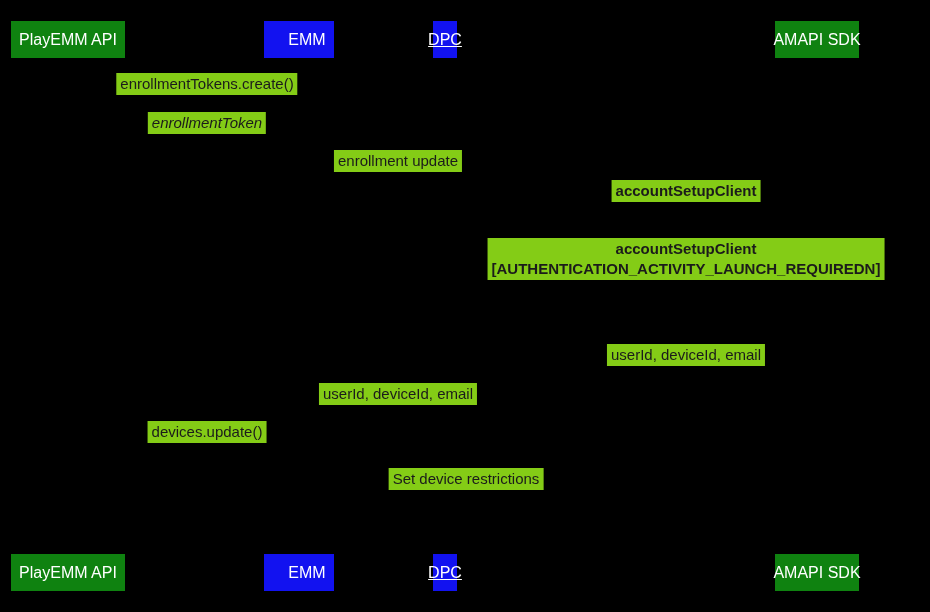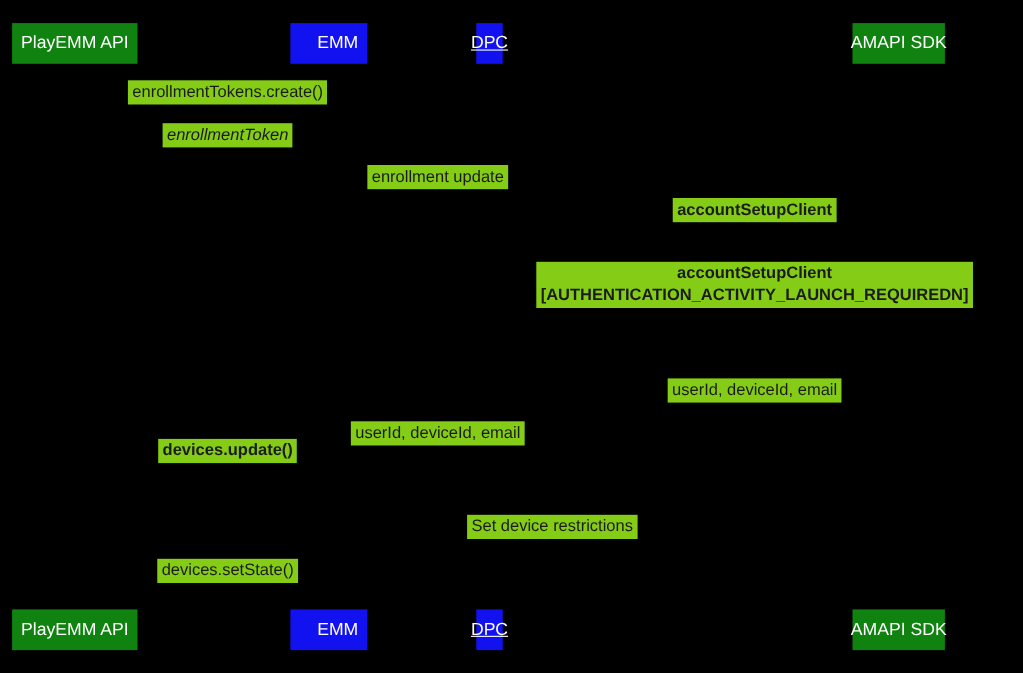--- a/index.html
+++ b/index.html
@@ -43,22 +43,22 @@
   .row-bottom { top: 554px; }
   
   .m0  { left: 171px; top: 73px;  }
   .m1  { left: 171px; top: 112px; font-style: italic; }
   .m2  { left: 362px; top: 150px; }
   .m3  { left: 650px; top: 180px; }
   .m4  { left: 650px; top: 238px; }
   .m5  { left: 650px; top: 305px; }
   .m6  { left: 650px; top: 344px; }
   .m7  { left: 362px; top: 383px; }
-  .m8  { left: 171px; top: 399px; font-weight: bold; }
-  .m9  { left: 466px; top: 468px; }
+  .m8  { left: 171px; top: 421px; }
+  .m9  { left: 430px; top: 468px; }
   .m10 { left: 171px; top: 508px; }
 </style>
 </head>
 <body>
 
 <div class="diagram">
 
   <div class="actor a-playemm row-top" style="background: rgb(15, 130, 16);">PlayEMM API</div>
   <div class="actor a-emm row-top" style="background: rgb(18, 18, 240);">EMM</div>
   <div class="actor a-dpc row-top" style="background: rgb(18, 18, 240);">DPC</div>
@@ -74,20 +74,19 @@
 
   <div class="msg m4">
     <span>accountSetupClient</span>
     <span>[AUTHENTICATION_ACTIVITY_LAUNCH_REQUIREDN]</span>
   </div>
 
   <div class="msg m6">userId, deviceId, email</div>
   <div class="msg m7">userId, deviceId, email</div>
   <div class="msg m8">devices.update()</div>
   <div class="msg m9">Set device restrictions</div>
-  <div class="msg m10">devices.setState()</div>
 
   <div class="actor a-playemm row-bottom" style="background: rgb(15, 130, 16);">PlayEMM API</div>
   <div class="actor a-emm row-bottom" style="background: rgb(18, 18, 240);">EMM</div>
   <div class="actor a-dpc row-bottom" style="background: rgb(18, 18, 240);">DPC</div>
   <div class="actor a-amapi row-bottom" style="background: rgb(15, 130, 16);">AMAPI SDK</div>
 
 </div>
 
 </body></html>

